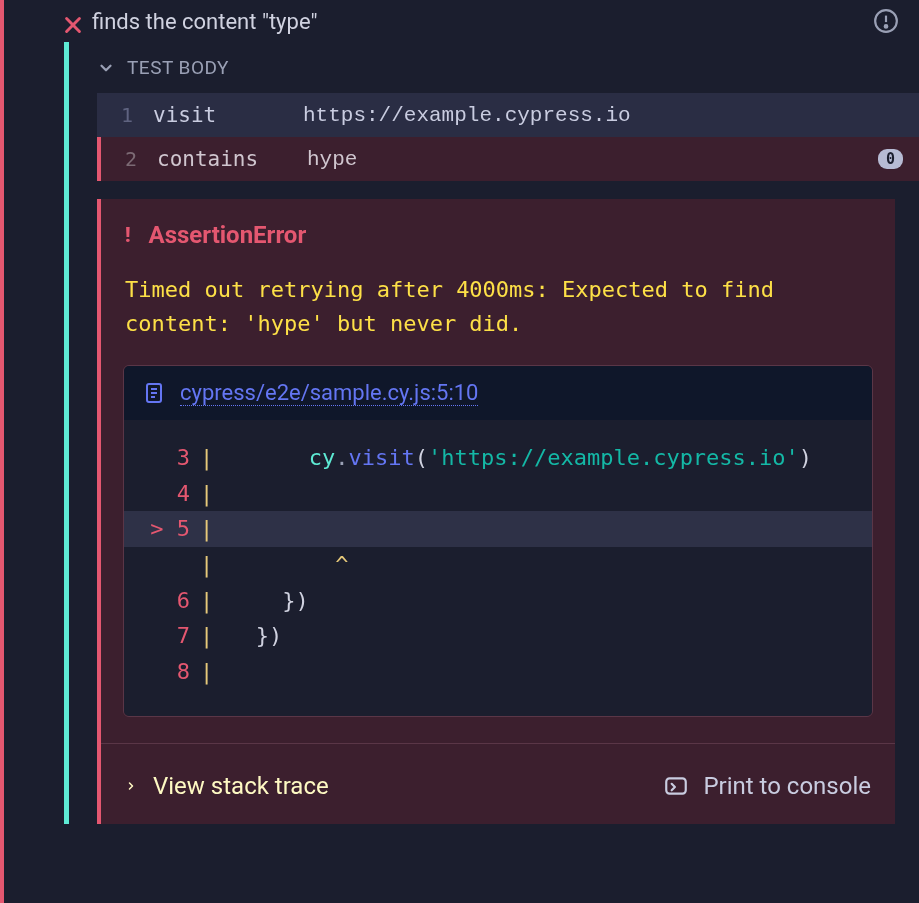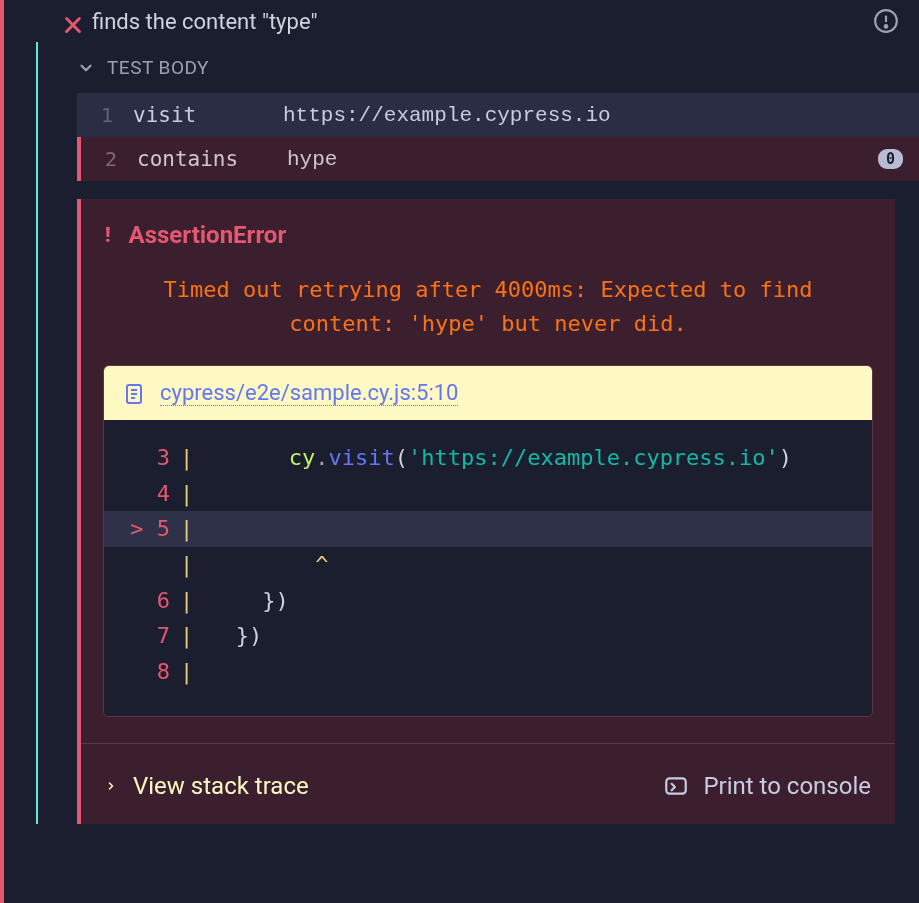--- a/index.html
+++ b/index.html
@@ -43,23 +43,23 @@
   }
   .test-header .warn-icon {
     margin-left: auto;
     width: 26px;
     height: 26px;
     color: #9aa0b5;
   }
 
   
   .indent {
-    margin-left: 32px;
-    border-left: 2px solid #5eead4;
-    padding-left: 15px;
+    margin-left: 60px;
+    border-left: 5px solid #5eead4;
+    padding-left: 4px;
   }
 
   .test-body-header {
     display: flex;
     align-items: center;
     gap: 12px;
     padding: 14px 0 14px 24px;
     color: #9aa0b5;
     font-size: 19px;
     letter-spacing: 0.5px;
@@ -122,38 +122,37 @@
     font-size: 24px;
     font-weight: 700;
   }
   .error-title .bang {
     font-weight: 900;
     font-size: 20px;
   }
 
   .error-msg {
     padding: 0 24px 24px 24px;
-    color: #f97316;
+    color: #fde047;
     font-size: 22px;
     line-height: 1.55;
-    text-align: center;
   }
 
   
   .code-frame {
     margin: 0 22px;
     border: 1px solid #5a3647;
     border-radius: 6px;
     overflow: hidden;
   }
   .code-frame-header {
     display: flex;
-    align-items: flex-end;
+    align-items: center;
     gap: 14px;
-    background: #fef9c3;
+    background: #0f172a;
     padding: 14px 18px;
     font-size: 22px;
   }
   .code-frame-header .file-icon { width: 24px; height: 24px; color:#6476f3;}
   .code-frame-header a {
     color: #6476f3;
     text-decoration: none;
     border-bottom: 1px dotted #6476f3;
   }
 
@@ -180,21 +179,21 @@
     padding: 0 16px 0 10px;
     flex: 0 0 auto;
   }
   .code-line .code {
     flex: 1 1 auto;
     overflow: hidden;
   }
   .code-line.hl {
     background: #2e3147;
   }
-  .tok-cy { color: #bef264; }
+  .tok-cy { color: #5eead4; }
   .tok-dot { color: #9aa0b5; }
   .tok-fn { color: #6476f3; }
   .tok-paren { color: #d0d2e0; }
   .tok-str { color: #14b8a6; }
   .tok-caret { color: #e6c97a; }
   .tok-plain { color: #d0d2e0; }
 
   
   .error-actions {
     display: flex;

